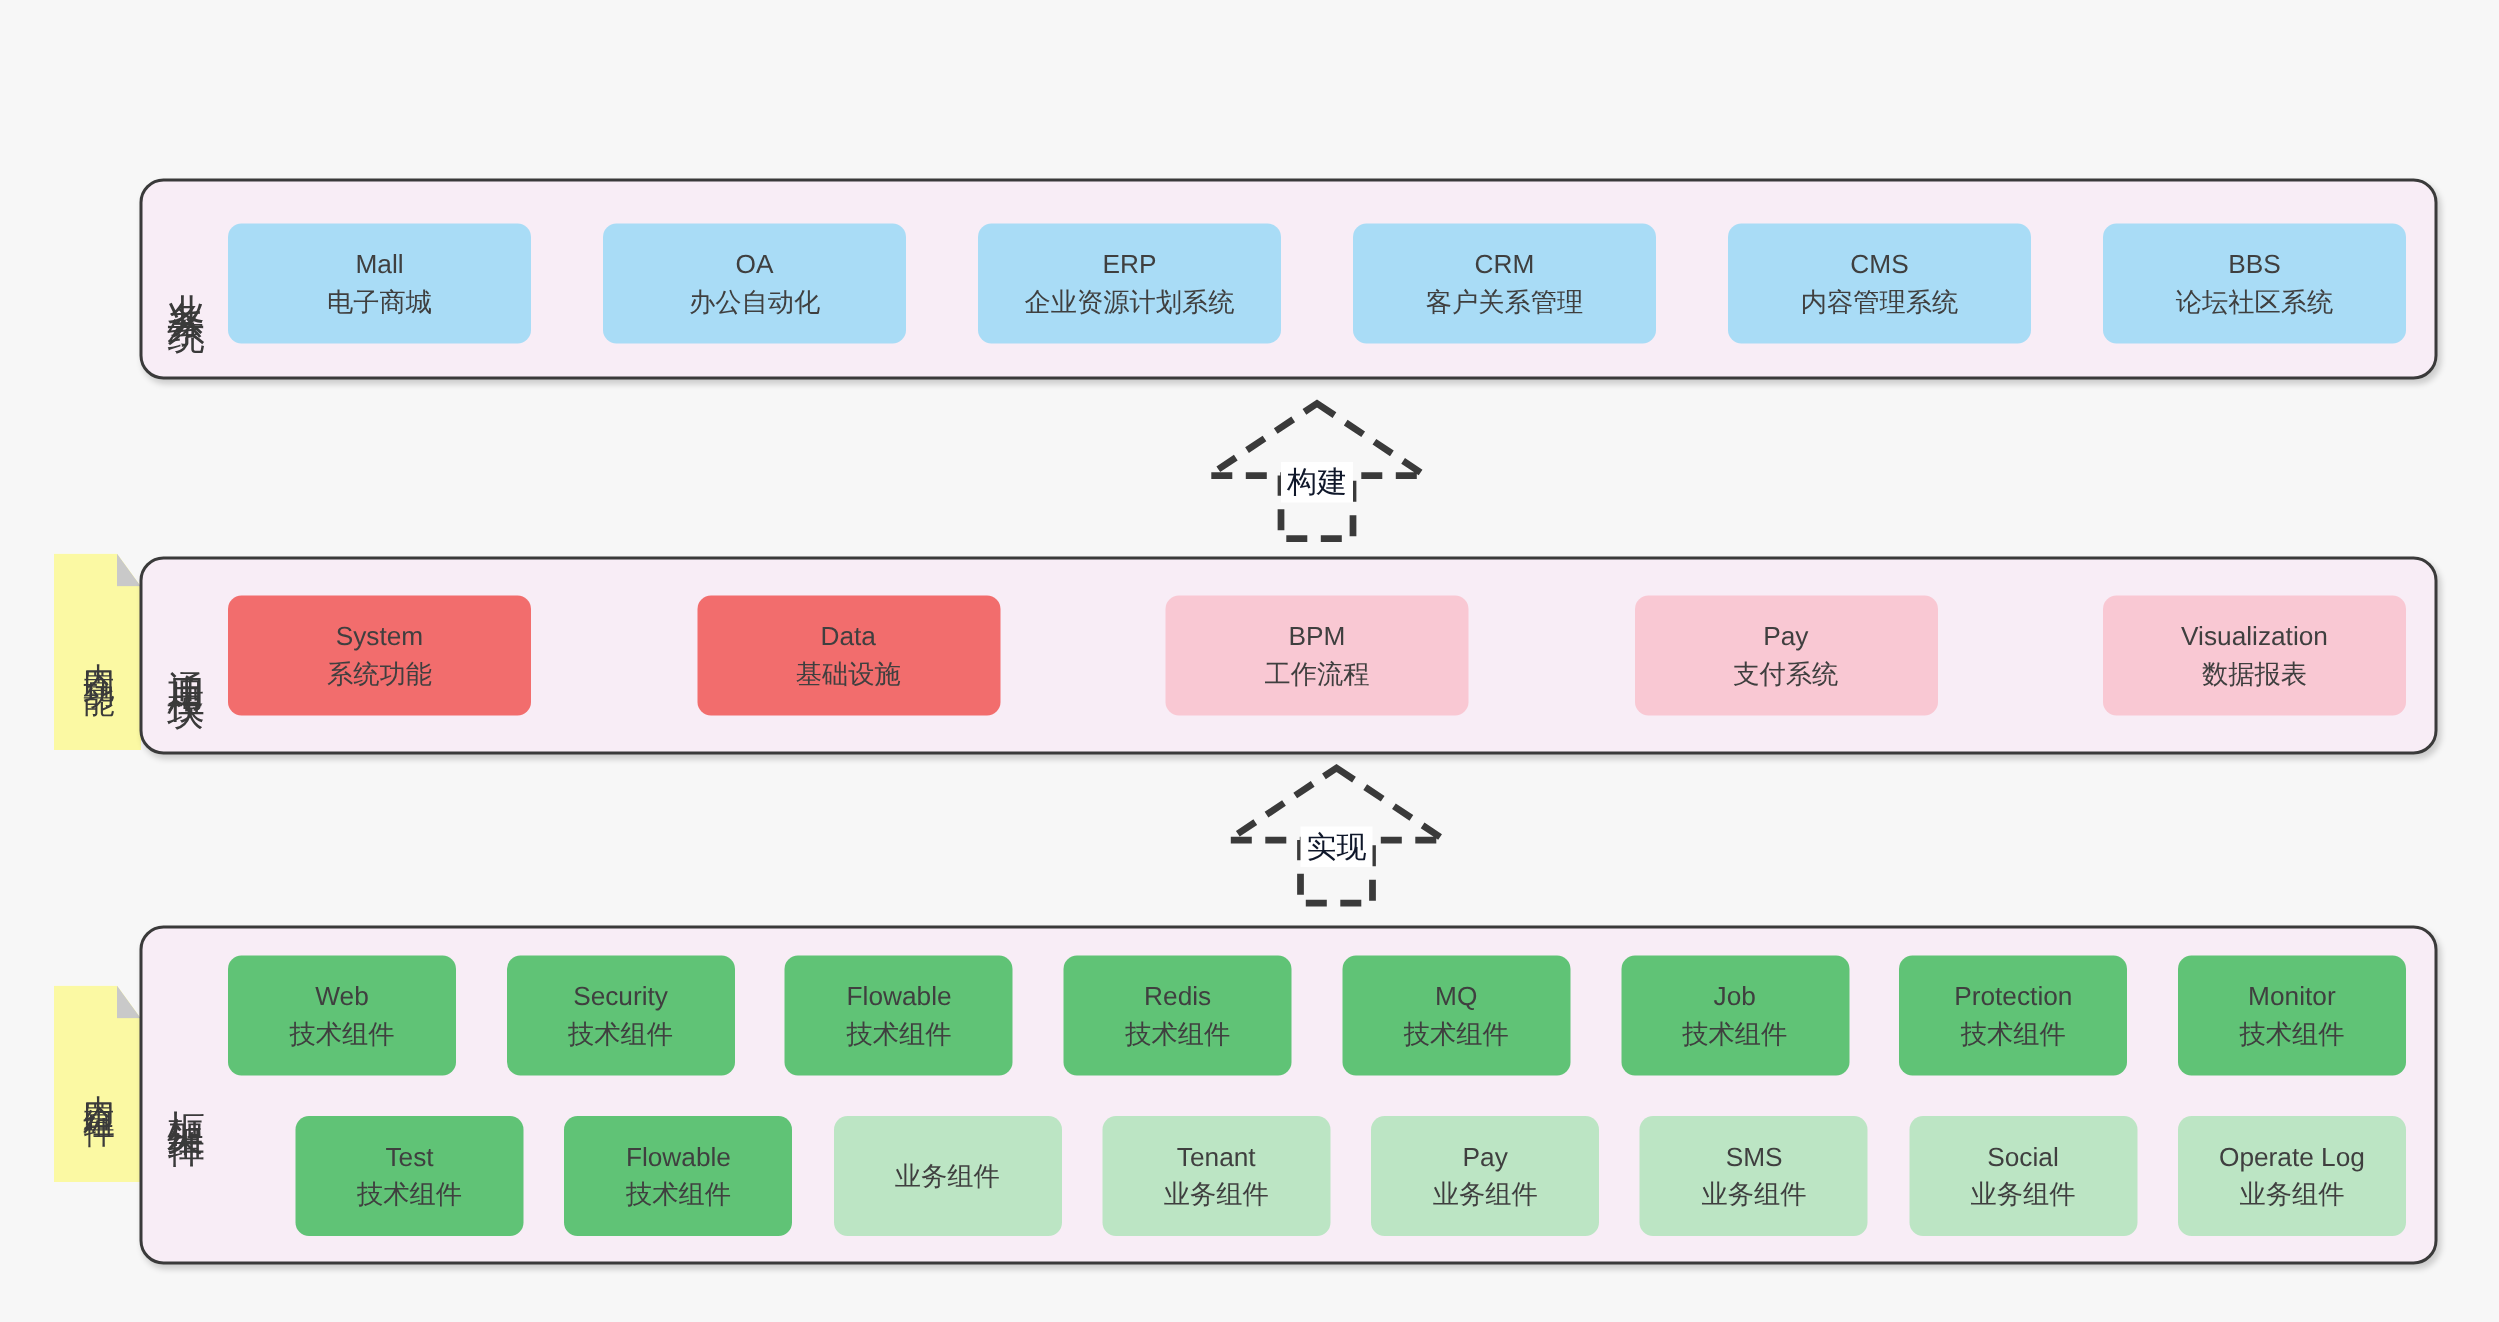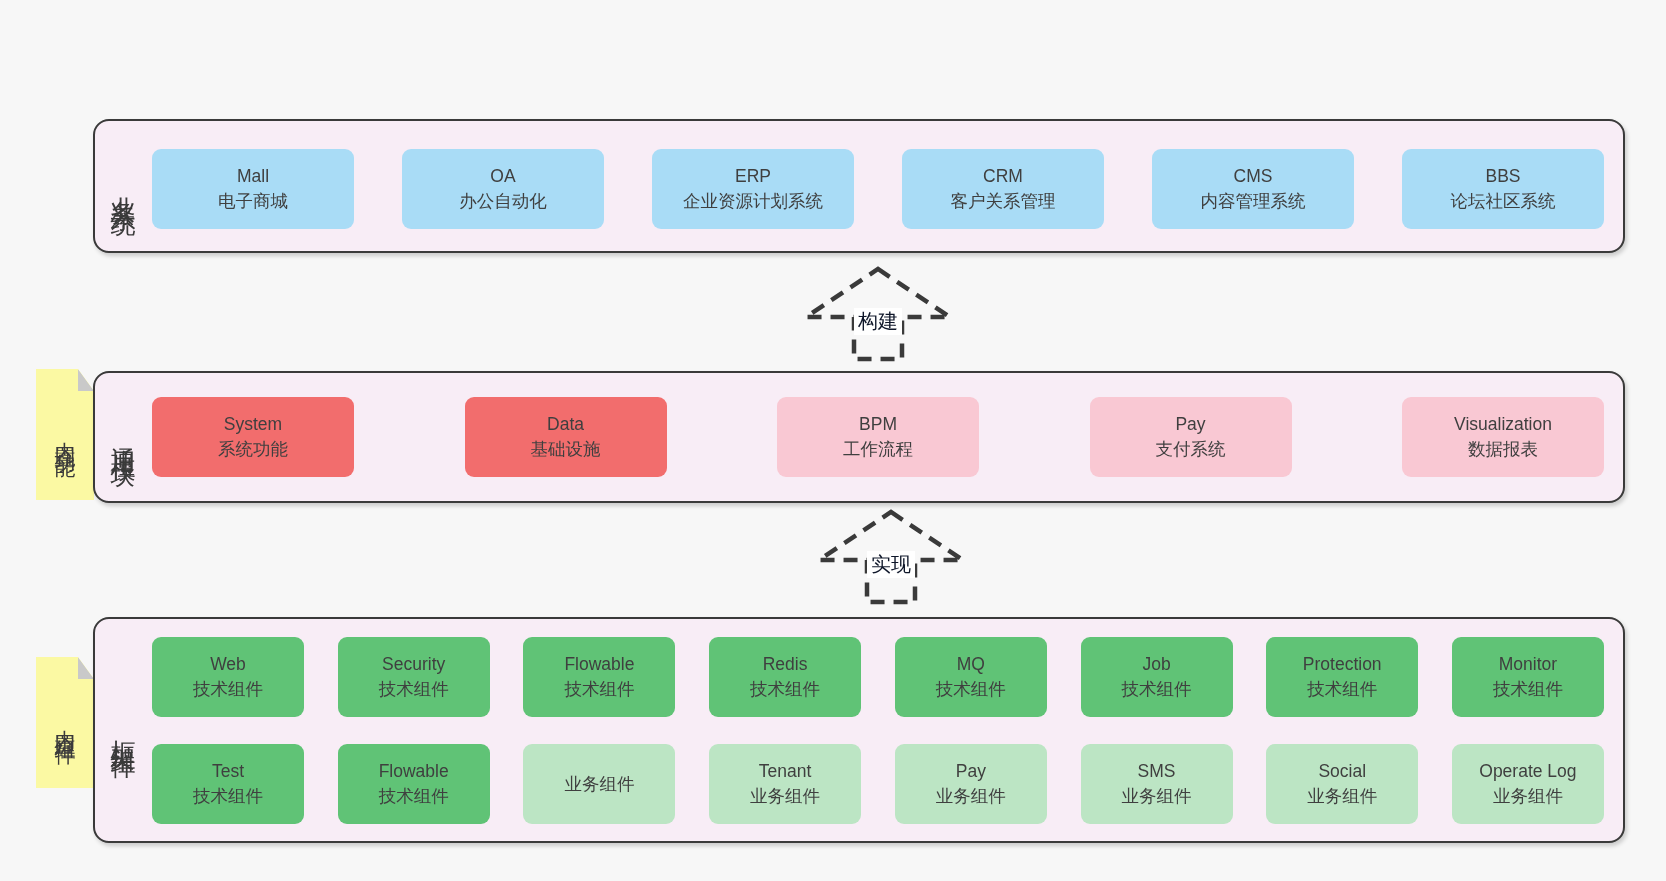--- a/index.html
+++ b/index.html
@@ -17,21 +17,21 @@
 
   .vlabel { position:absolute; left:10px; top:0; height:100%; width:38px;
             display:flex; align-items:center; justify-content:center; }
   .vlabel span { writing-mode:vertical-rl; text-orientation:upright;
                  font-size:25px; letter-spacing:5px; color:#3a3a3a; }
 
   .boxrow { position:absolute; left:57px; right:19px; display:flex; justify-content:space-between; }
   .row-a  { top:28px; }
   .row-b  { top:24px; }
   .row-c1 { top:18px; }
-  .row-c2 { top:125px; }
+  .row-c2 { top:125px;margin-left:45px; }
 
   .box {
     box-sizing:border-box; height:80px; border-radius:9px; padding:0 12px;
     display:flex; flex-direction:column; align-items:center; justify-content:center;
     text-align:center; font-size:17.5px; line-height:25px;
   }
   .w6 { width:202px; }
   .w8 { width:152px; }
   .blue   { background:#a9dcf6; }
   .red    { background:#f26d6d; }

